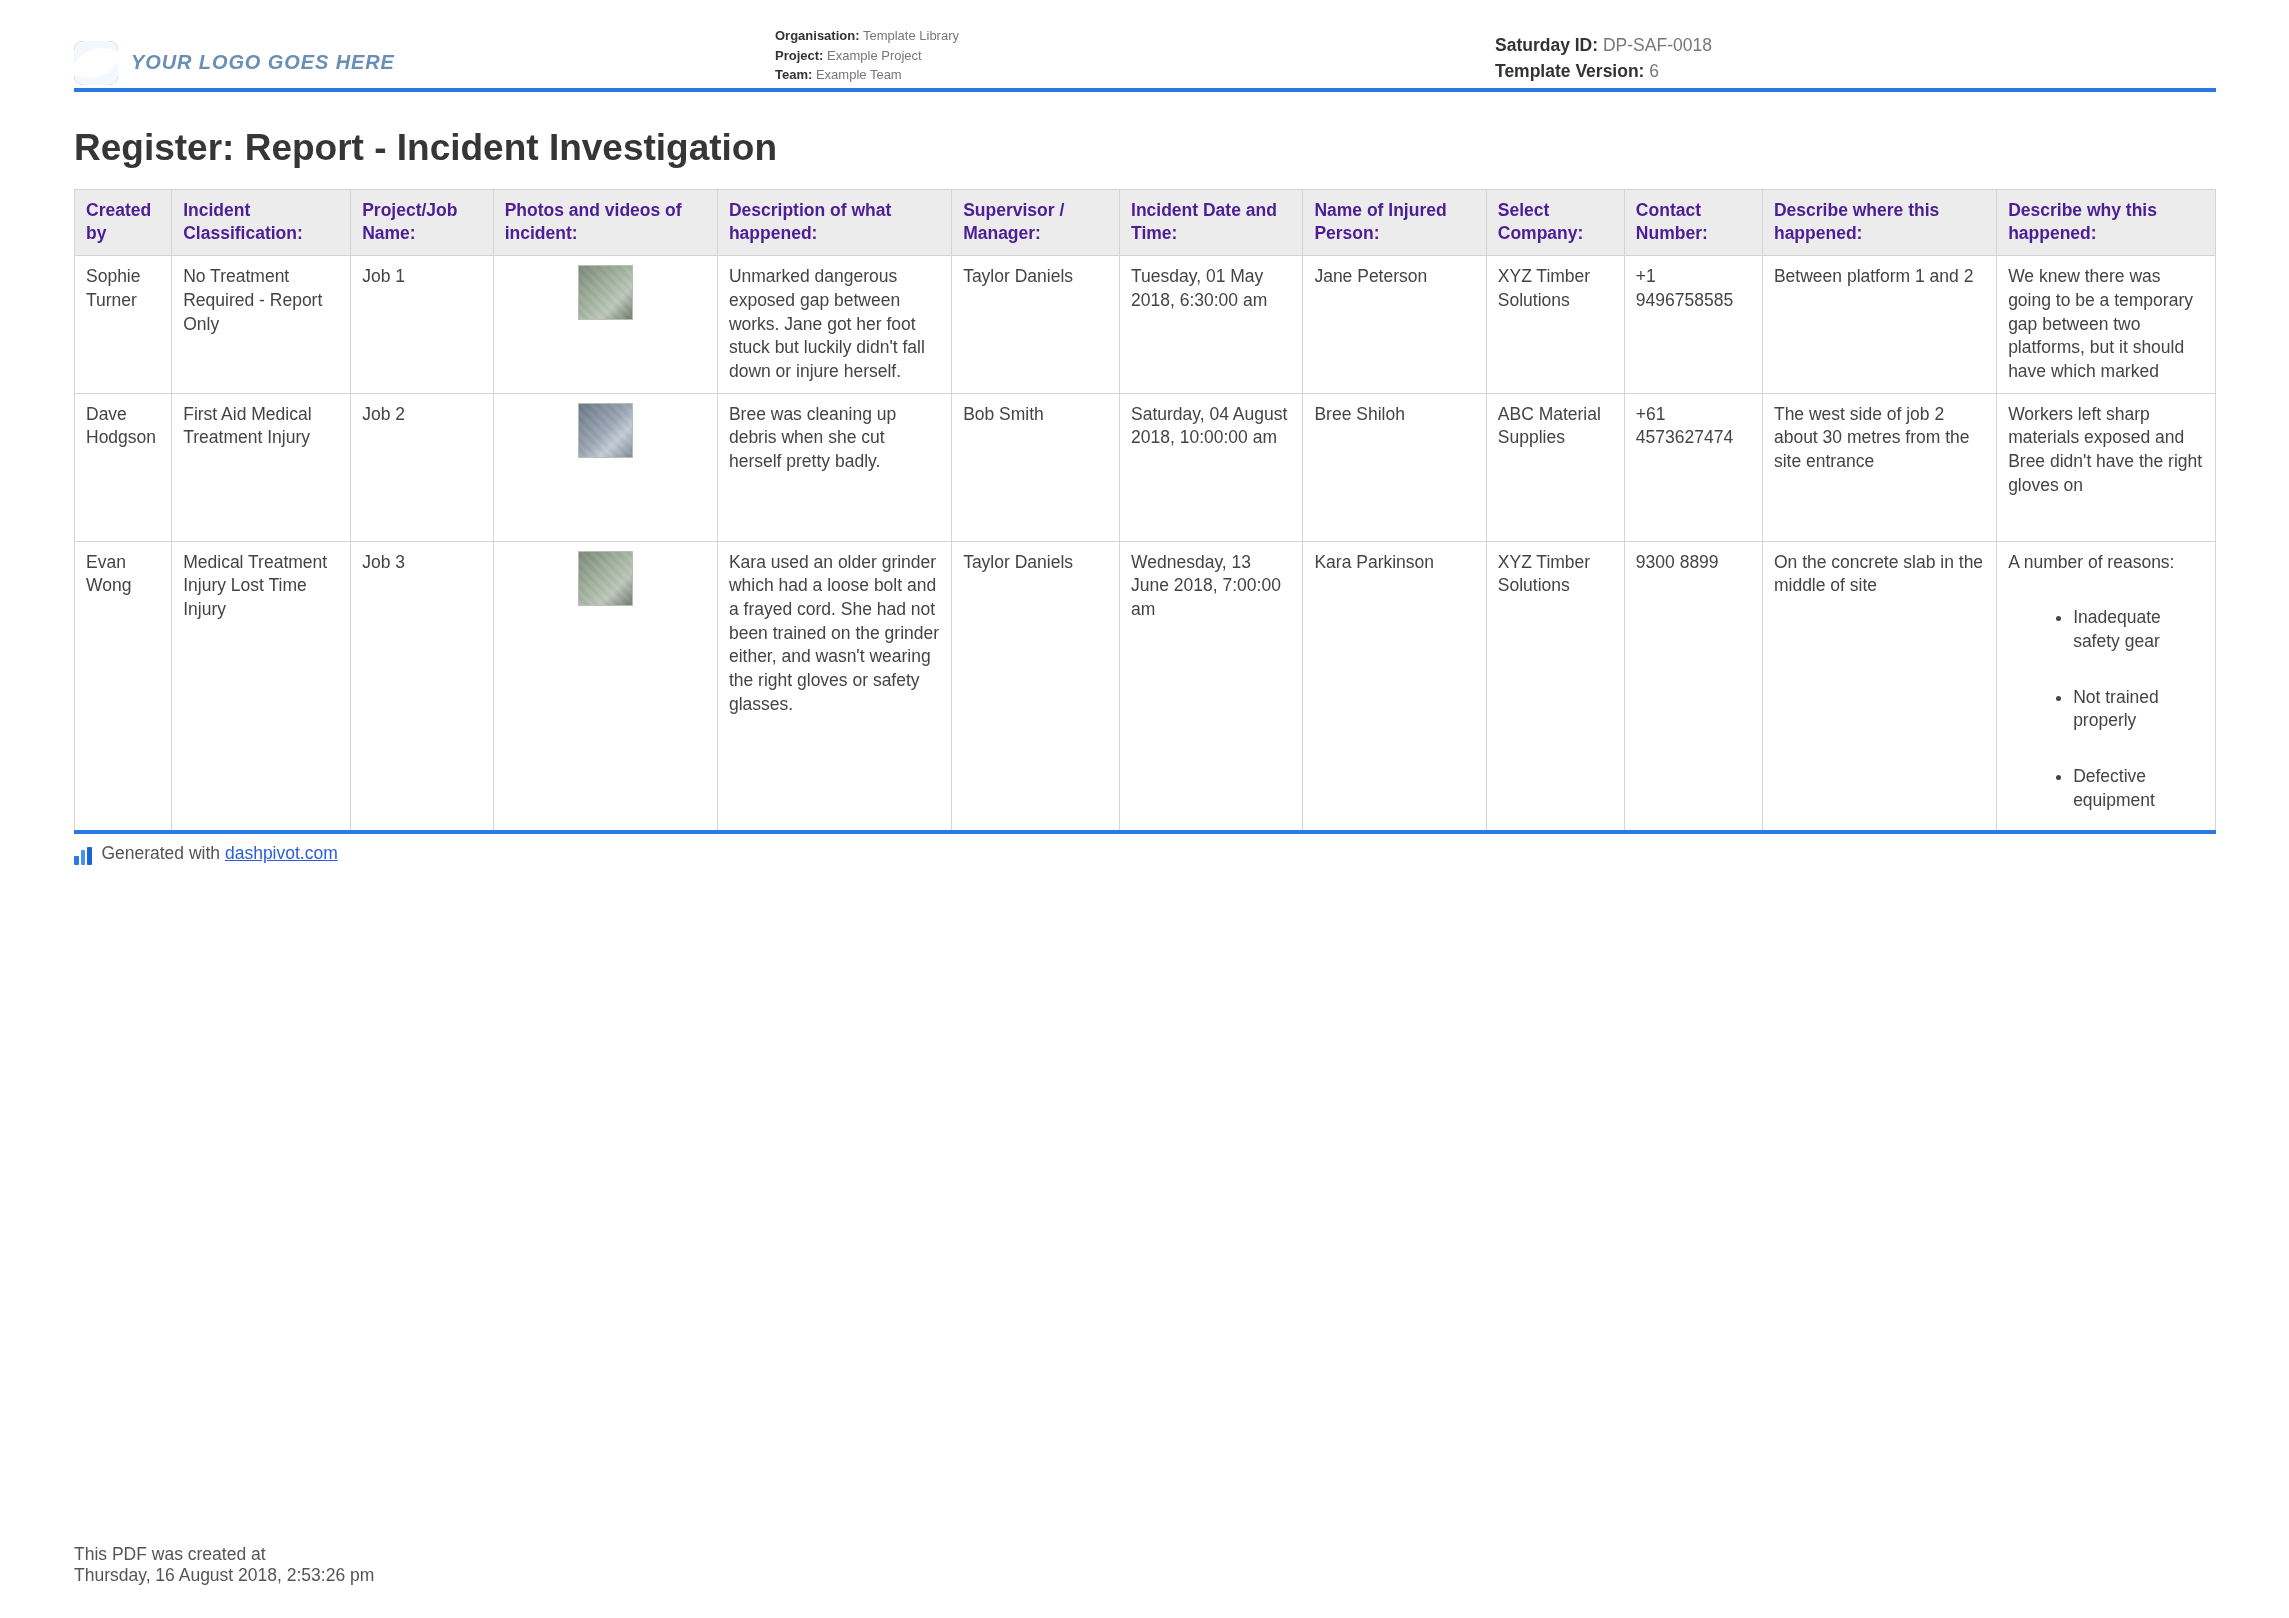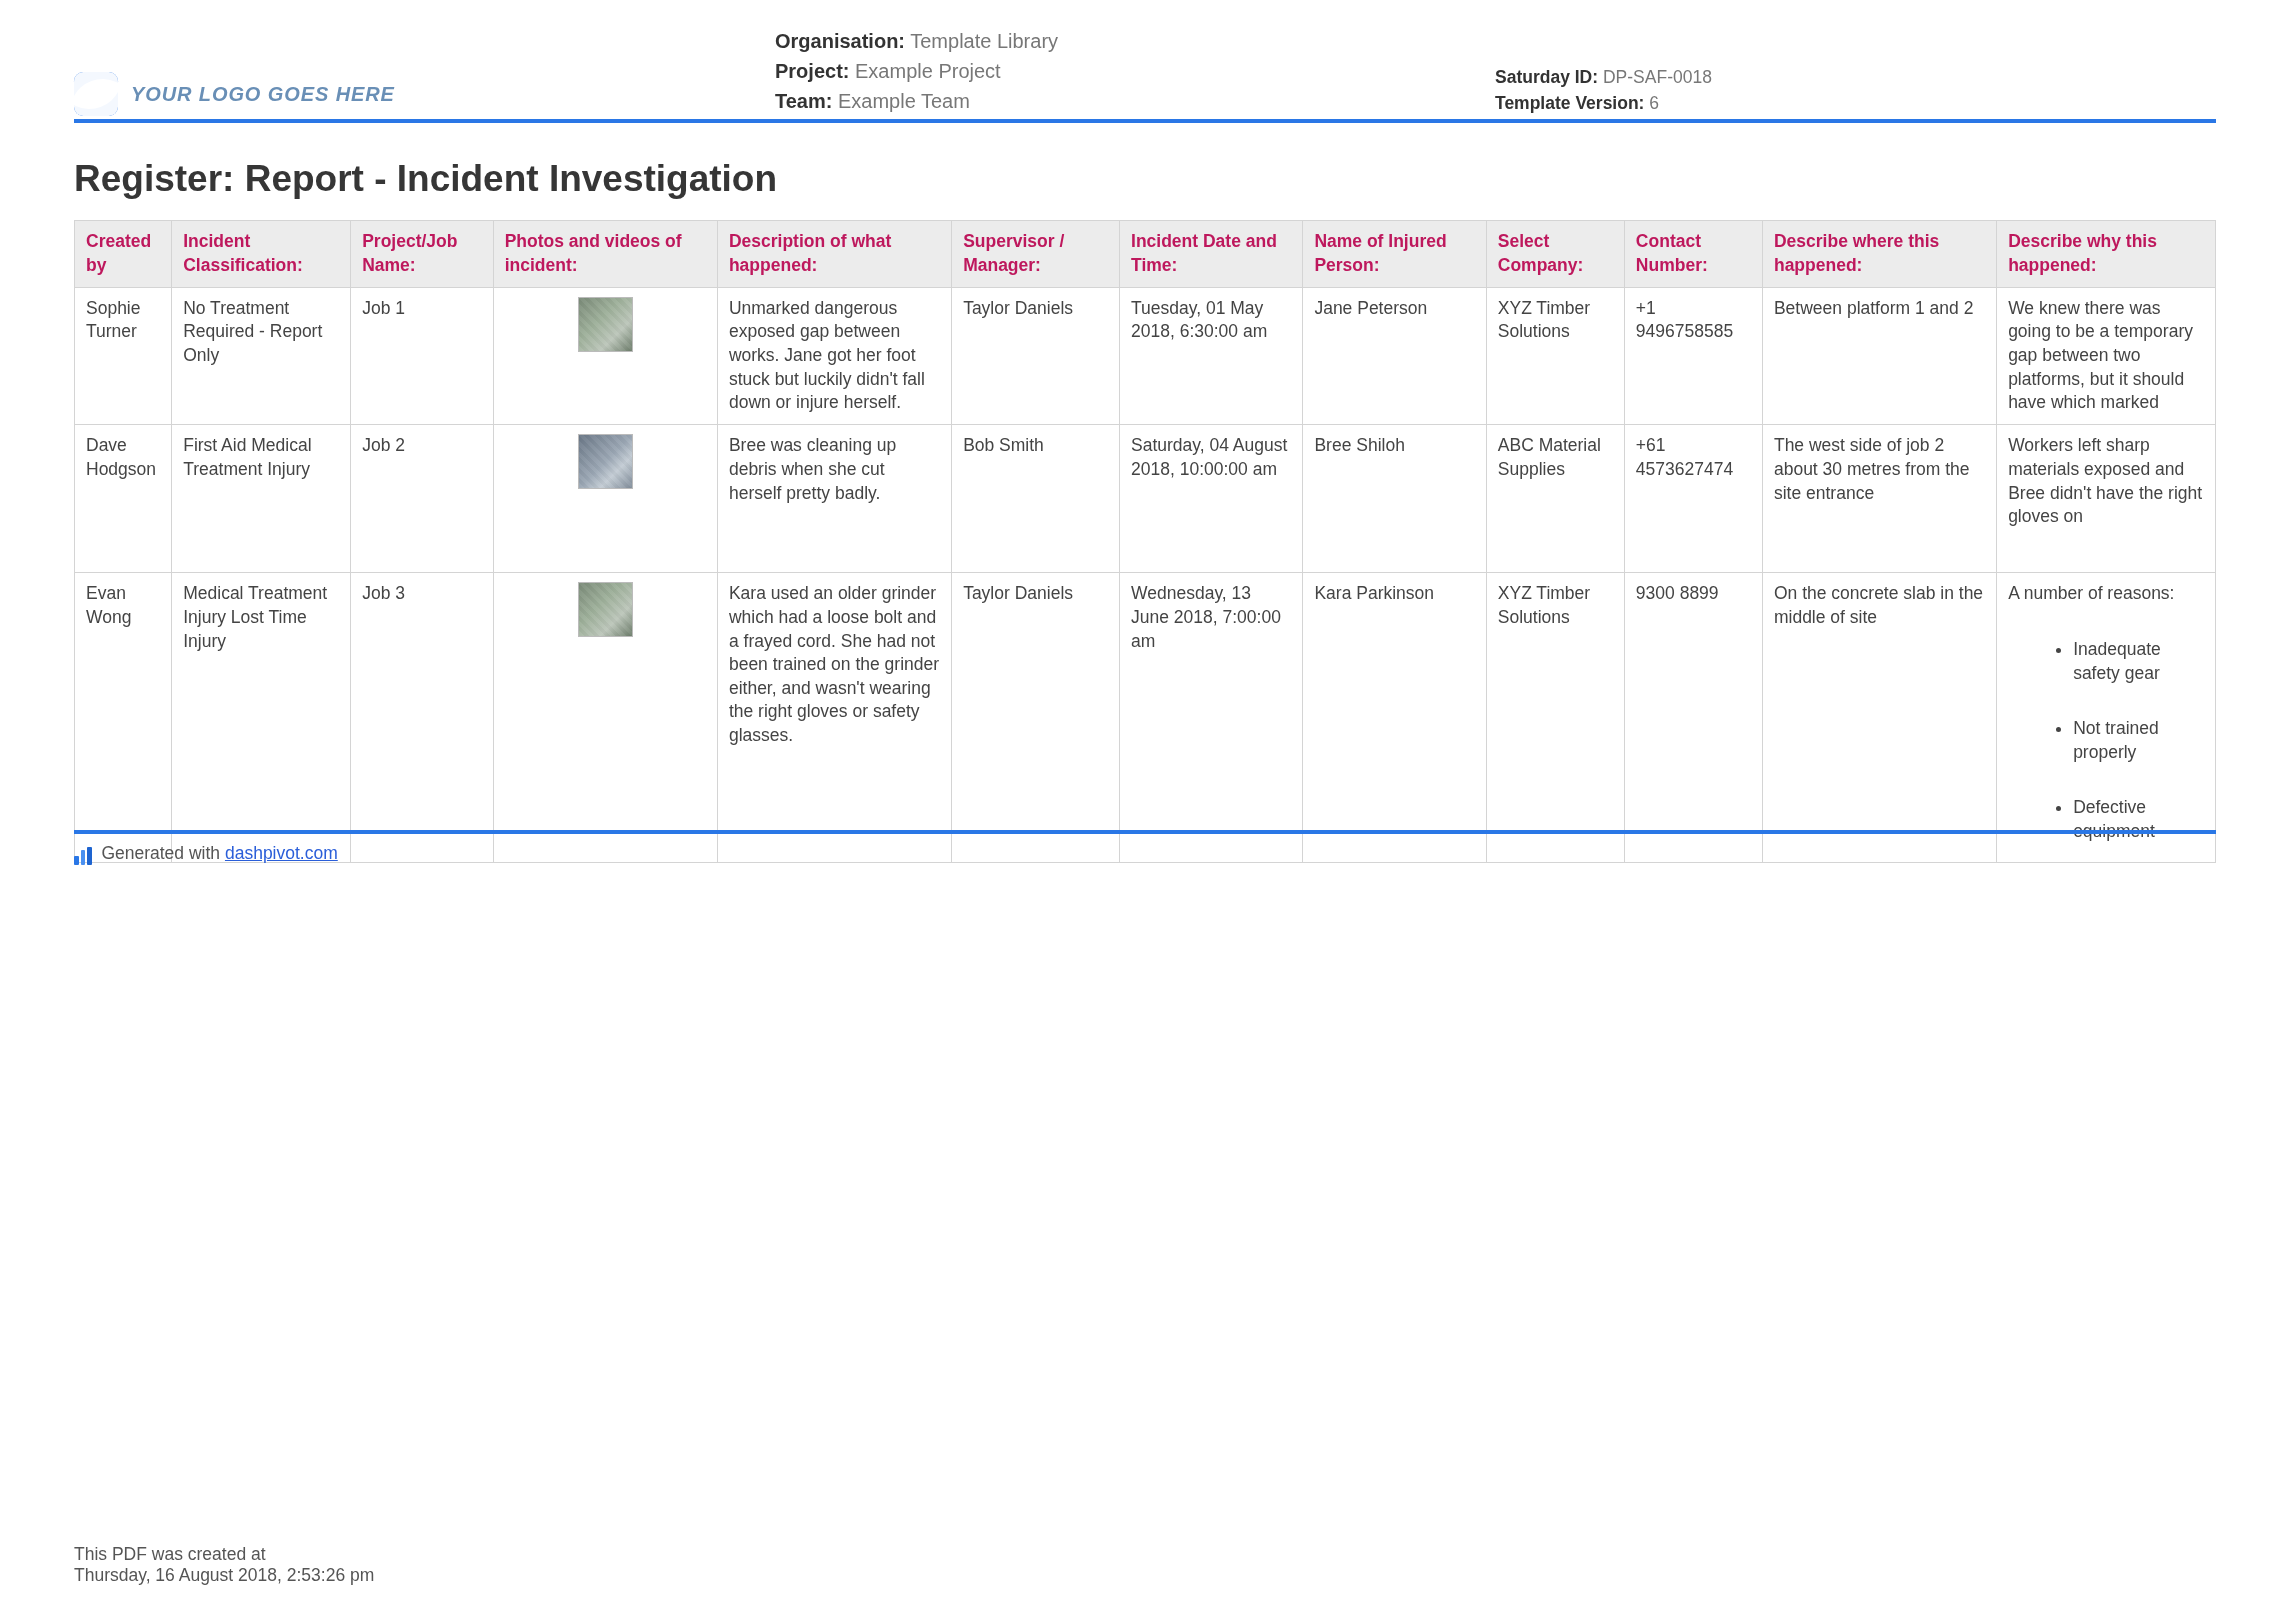--- a/index.html
+++ b/index.html
@@ -59,21 +59,21 @@
     opacity: 0.95;
     transform: rotate(25deg);
   }
   .logo-text {
     color: #698fb6;
     font-weight: 700;
     font-style: italic;
     letter-spacing: 0.9px;
     font-size: 20px;
   }
-  .hdr-mid { flex: 0 0 720px; font-size: 20px; line-height: 1.5; }
+  .hdr-mid { flex: 0 0 720px; font-size: 13px; line-height: 1.5; }
   .hdr-right { flex: 1; font-size: 17.5px; line-height: 1.5; }
   .kv-label { font-weight: 700; color: #333; }
   .kv-val { color: #777; font-weight: 400; }
   
   .title {
     margin: 35px 0 20px 0;
     font-size: 37px;
     font-weight: 700;
     color: #363636;
   }
@@ -88,21 +88,21 @@
     padding: 9.2px 11px;
     vertical-align: top;
     text-align: left;
     font-size: 17.5px;
     line-height: 1.35;
     word-wrap: break-word;
   }
   th {
     background: #ececec;
     font-weight: 700;
-    color: #be185d;
+    color: #4c1d95;
   }
   td { color: #444; }
   .thumb {
     width: 55px;
     height: 55px;
     background: linear-gradient(135deg,#7a8a78 0%, #9eb09a 40%, #bcc6ba 70%, #6e7e6c 100%);
     border: 0.9px solid #bbb;
     display: inline-block;
     position: relative;
   }

